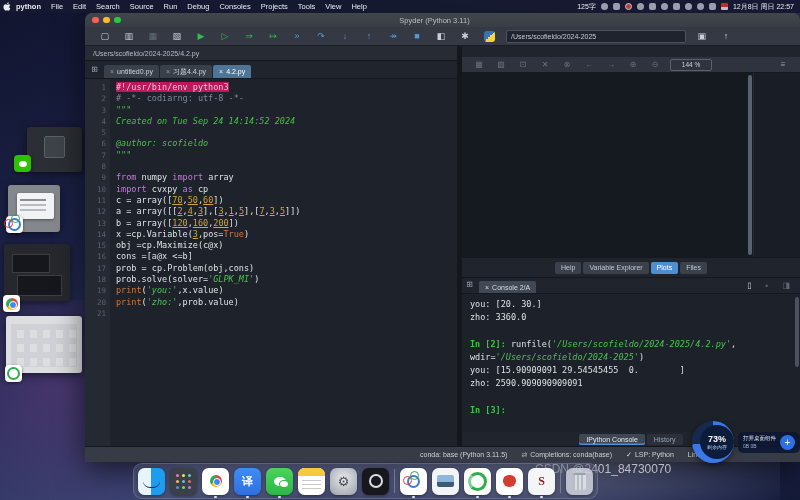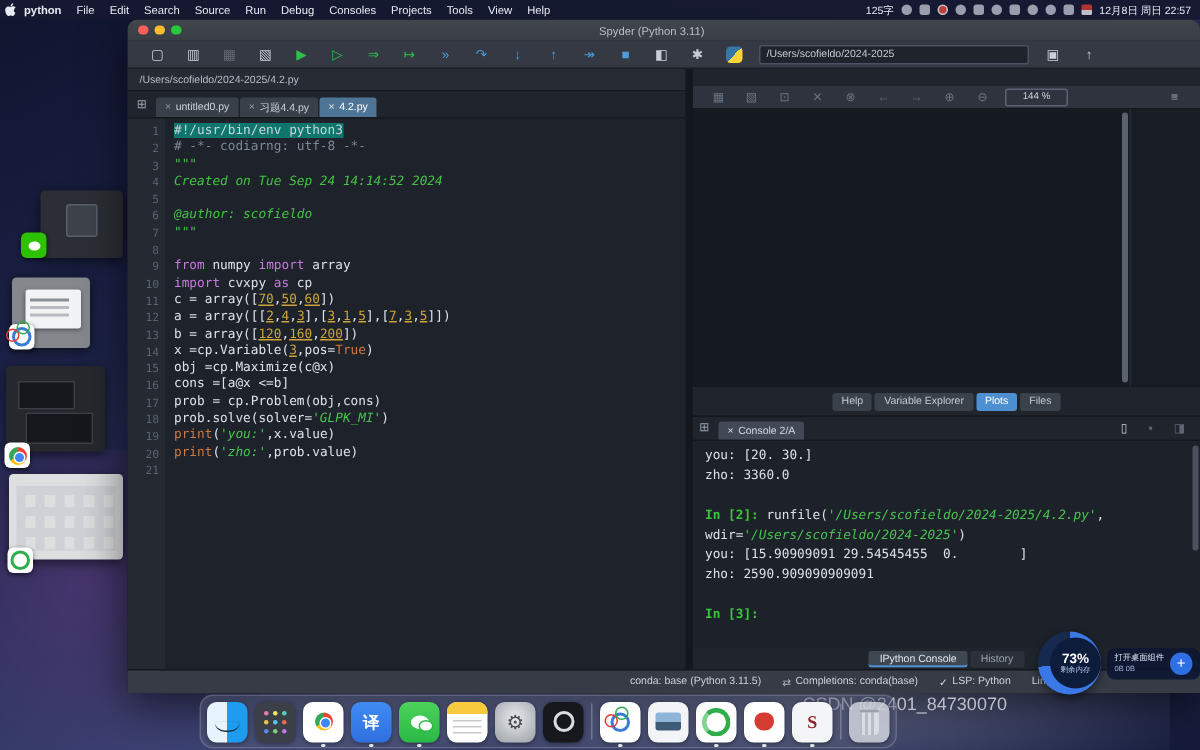--- a/index.html
+++ b/index.html
@@ -68,21 +68,21 @@
     font-size:7px;padding:0 6px;margin:0 1px 0 0;border-radius:2px 2px 0 0;}
   .etab .x{font-size:7px;color:#959dab;}
   .etab.active{background:#4e7496;color:#fff;}
   .etab.active .x{color:#e7ecf2;}
   .editor{flex:1;display:flex;font-family:"DejaVu Sans Mono",monospace;font-size:8.5px;overflow:hidden;}
   .gutter{width:21px;background:#242932;text-align:right;padding:3px 4px 0 0;color:#59626f;}
   .gutter .ln{line-height:11.3px;height:11.3px;font-size:7.5px;}
   .codearea{flex:1;padding:3px 0 0 6px;}
   .cl{line-height:11.3px;height:11.3px;white-space:pre;}
   .tok-comment{color:#7e8893;}
-  .tok-shebang{color:#ccd2da;background:#0f766e;}
+  .tok-shebang{color:#ccd2da;background:#be185d;}
   .tok-doc{color:#43c243;font-style:italic;}
   .tok-kw{color:#c678dd;}
   .tok-pl{color:#dde2e8;}
   .tok-num{color:#cfa43b;text-decoration:underline;}
   .tok-b{color:#d2763a;}
   .tok-str{color:#49c24f;font-style:italic;}
 
   
   .vsplit{position:absolute;left:372px;top:33px;width:5px;bottom:15px;background:#14171d;}
 

